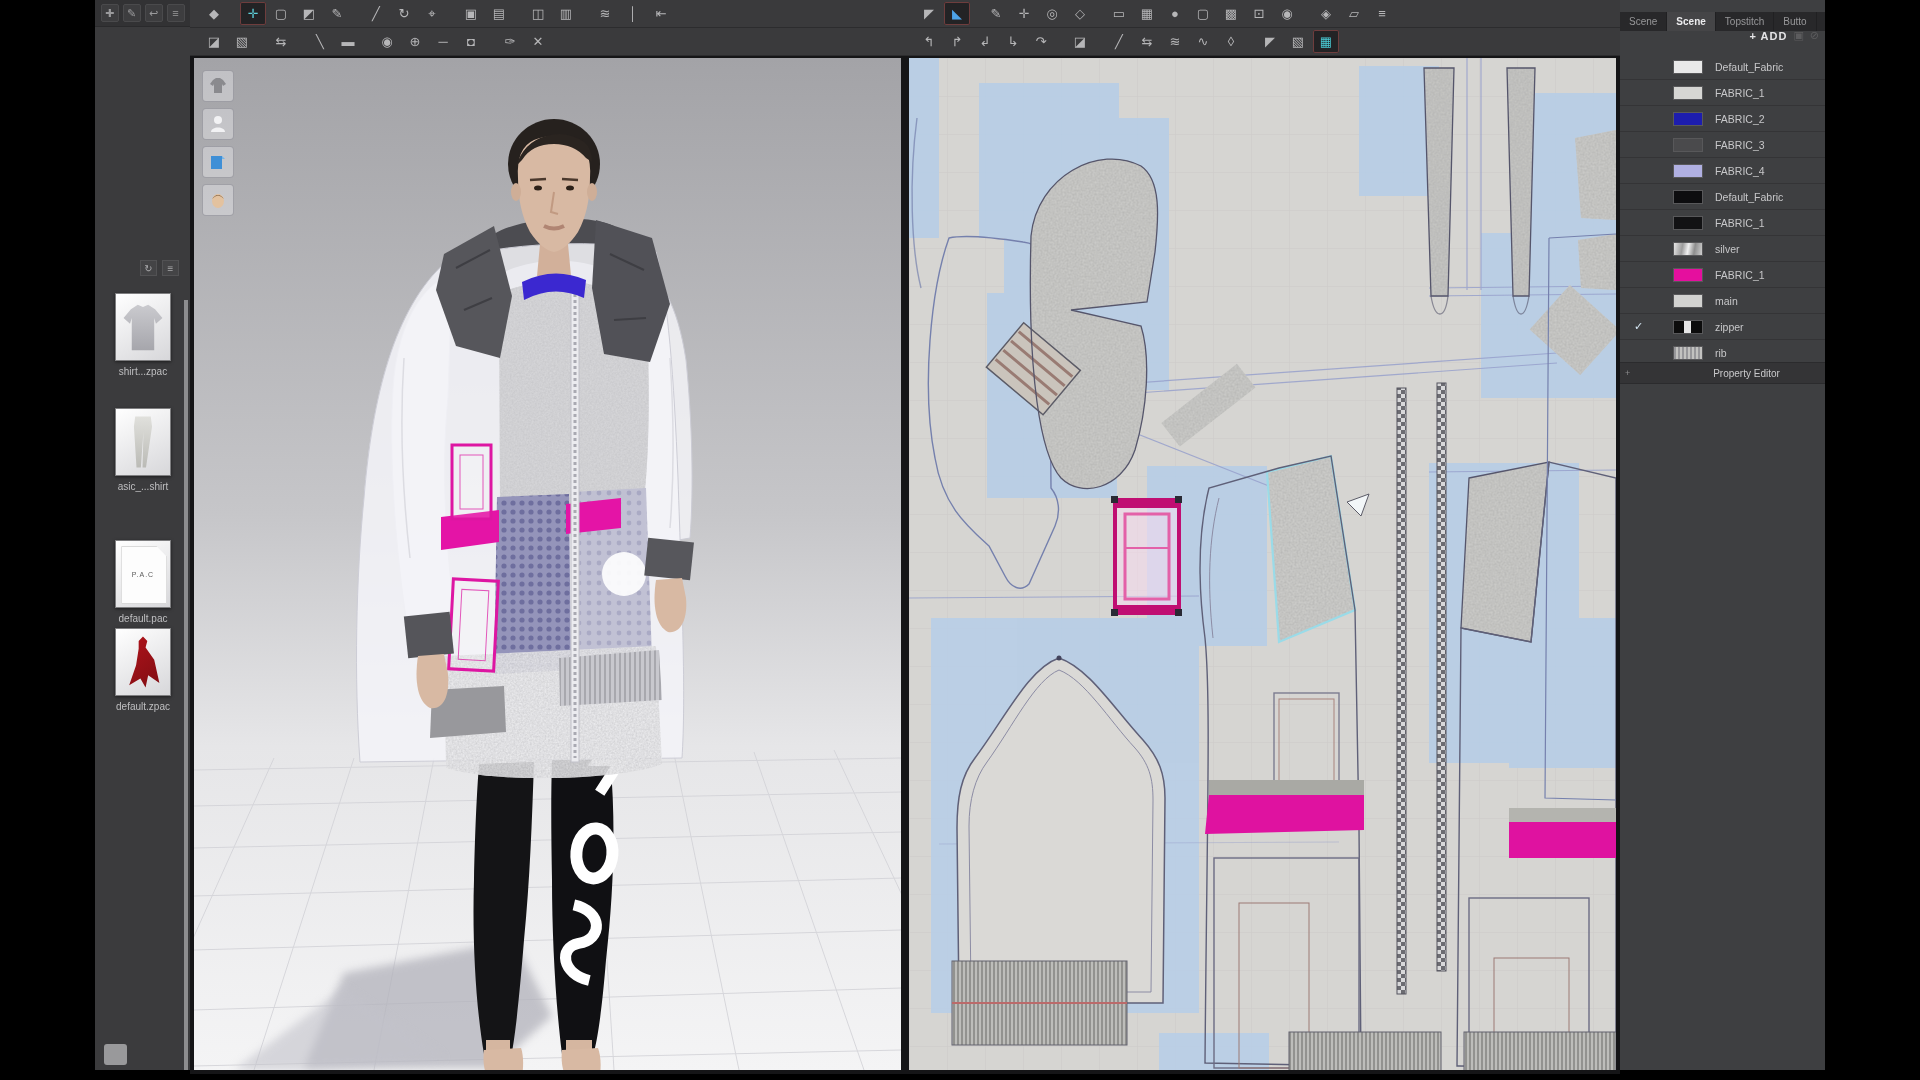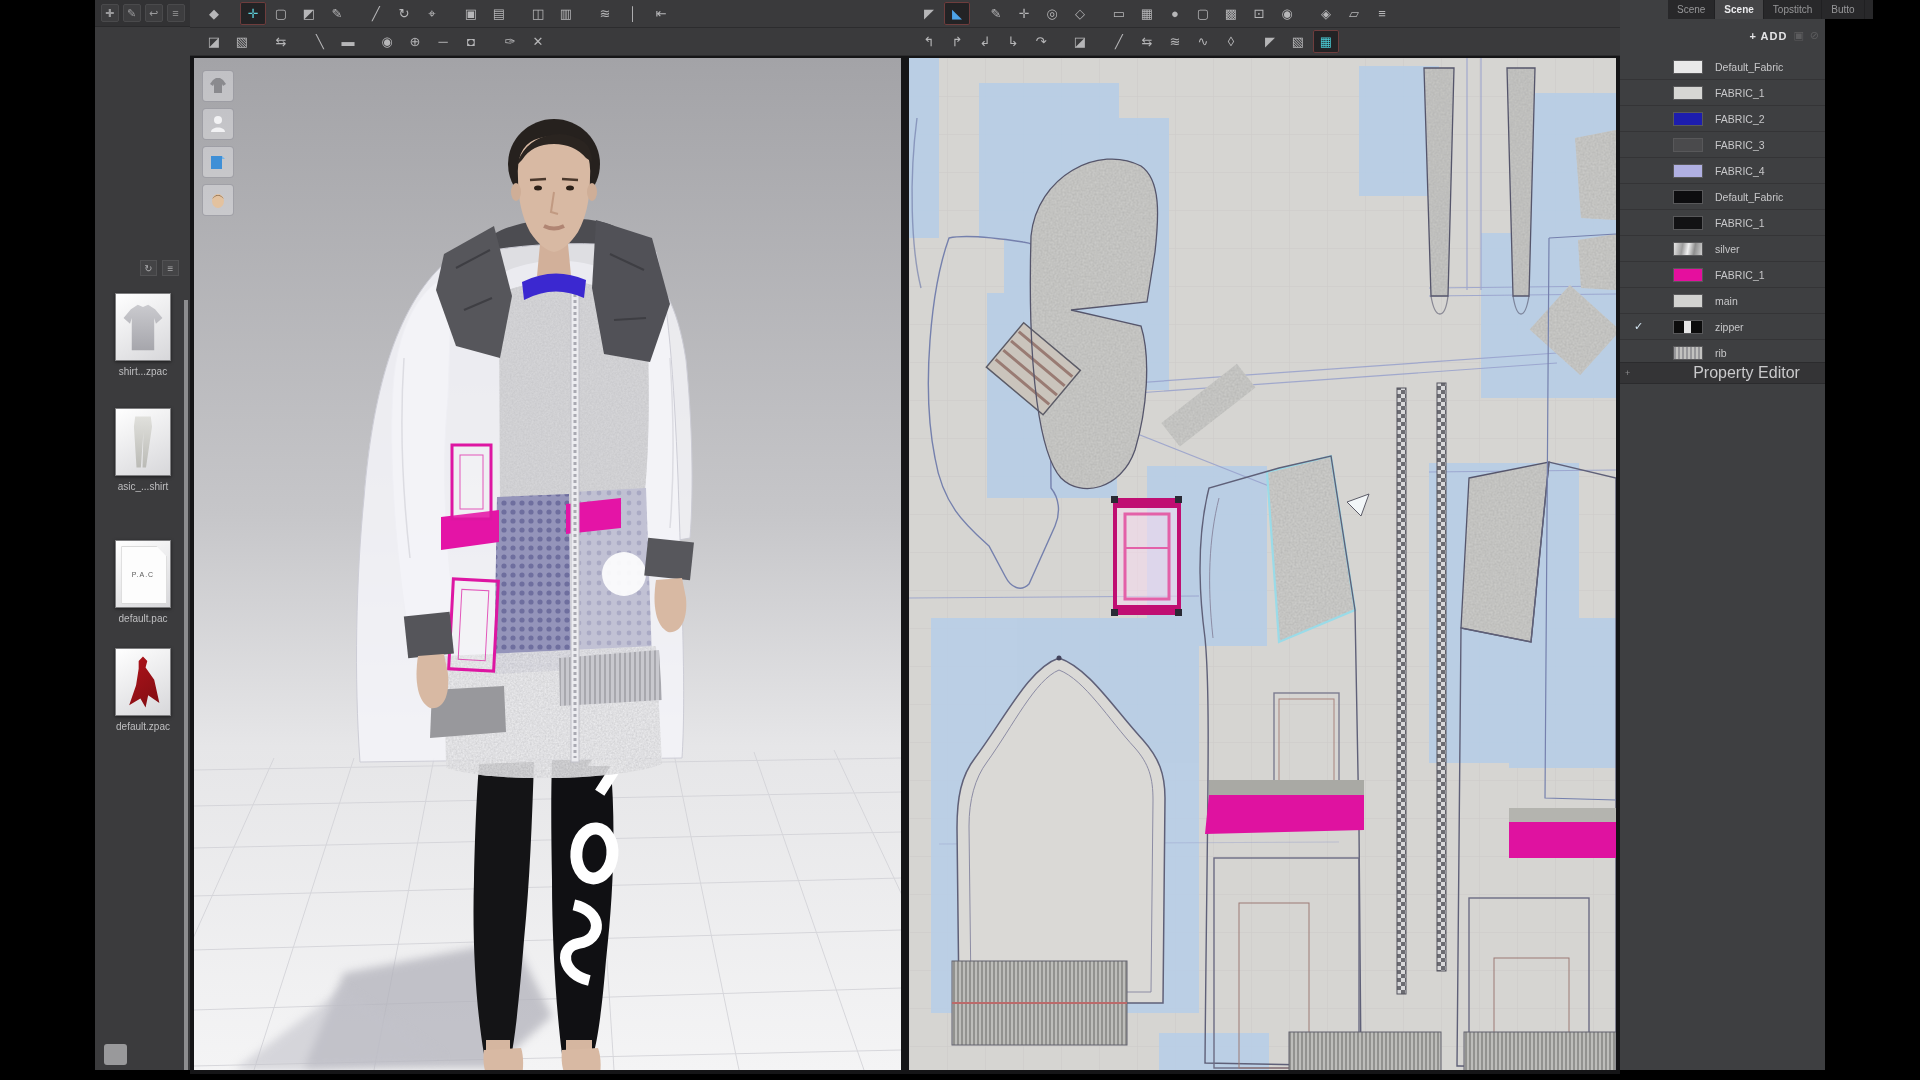--- a/index.html
+++ b/index.html
@@ -37,39 +37,39 @@
          color:#b6b6b8;font-size:13px;margin:0 1px;border-radius:2px;}
   .ticon.active{background:#232325;box-shadow:0 0 0 1px #6e3d3d inset;}
   
   .vpframe{position:absolute;left:0;top:56px;border:4px solid #151517;border-top-width:2px;box-sizing:border-box;}
   
   .viewbtns{position:absolute;left:8px;top:12px;display:flex;flex-direction:column;gap:6px;}
   .viewbtn{width:30px;height:30px;border-radius:4px;background:rgba(250,250,252,.35);
            border:1px solid rgba(90,90,100,.35);display:flex;align-items:center;justify-content:center;}
   
   #right-panel{position:absolute;left:1620px;top:0;width:205px;height:1070px;background:#3e3f41;}
-  #tabbar{position:absolute;left:0;top:0;width:205px;height:19px;background:#28282a;display:flex;overflow:hidden;margin-left:48px;}
+  #tabbar{position:absolute;left:0;top:12px;width:205px;height:19px;background:#28282a;display:flex;overflow:hidden;}
   .tab{height:19px;padding:0 9px;display:flex;align-items:center;font-size:10px;color:#979799;white-space:nowrap;
        border-right:1px solid #202022;}
   .tab.active{background:#454547;color:#ececee;font-weight:bold;}
   #addrow{position:absolute;left:0;top:19px;width:205px;height:33px;display:flex;align-items:center;
           justify-content:flex-end;padding-right:6px;box-sizing:border-box;gap:6px;}
   #addbtn{color:#e4e4e6;font-size:11px;font-weight:bold;letter-spacing:1px;}
   .dimicon{color:#5c5c5e;font-size:11px;}
   #fabriclist{position:absolute;left:0;top:54px;width:205px;}
   .frow{height:25px;display:flex;align-items:center;position:relative;border-bottom:1px solid rgba(0,0,0,.16);padding-left:8px;}
   .fcheck{position:absolute;left:14px;color:#d7e9f6;font-size:11px;}
   .fswatch{margin-left:45px;width:30px;height:14px;border:1px solid #58585a;box-sizing:border-box;flex:none;}
   .sw-silver{background:linear-gradient(100deg,#e6e6e6,#9b9b9b 30%,#f0f0f0 50%,#8d8d8d 72%,#cfcfcf);}
   .sw-zipper{background:linear-gradient(90deg,#0c0c0c 0 36%,#e6e6e6 36% 60%,#0c0c0c 60% 100%);}
   .sw-rib{background:repeating-linear-gradient(90deg,#97979a 0 2px,#c2c2c0 2px 4px);}
   .flabel{margin-left:12px;font-size:10.5px;color:#c7c7c9;}
   #propbar{position:absolute;left:0;top:362px;width:205px;height:20px;background:#343436;border-top:1px solid #2b2b2d;
            border-bottom:1px solid #2b2b2d;display:flex;align-items:center;justify-content:center;}
-  #propbar span.lbl{font-size:16px;color:#c9c9cb;margin-left:48px;}
+  #propbar span.lbl{font-size:10px;color:#c9c9cb;margin-left:48px;}
   #propbar span.mark{position:absolute;left:5px;color:#8a8a8c;font-size:9px;}
   
   #watermark{position:absolute;left:752px;top:458px;font-size:120px;font-weight:bold;
              color:rgba(252,252,252,.60);letter-spacing:3px;z-index:40;pointer-events:none;}
   
   #corner-btn{position:absolute;left:104px;top:1044px;width:23px;height:21px;background:#99999b;border-radius:3px;}
 </style>
 </head>
 <body>
 
@@ -116,21 +116,21 @@
           </div>
           <div class="filelabel">asic_...shirt</div>
         </div>
         <div class="fileitem" style="top: 540px;">
           <div class="thumbcard">
             <div class="thumbart art-pac"></div>
             <span class="pacbadge">P.A.C</span>
           </div>
           <div class="filelabel">default.pac</div>
         </div>
-        <div class="fileitem" style="top: 648px;">
+        <div class="fileitem" style="top: 628px;">
           <div class="thumbcard">
             <div class="thumbart art-dress"></div>
             <span class="pacbadge"></span>
           </div>
           <div class="filelabel">default.zpac</div>
         </div>
       </div>
   </div>
   <div id="splitter"></div>
 

